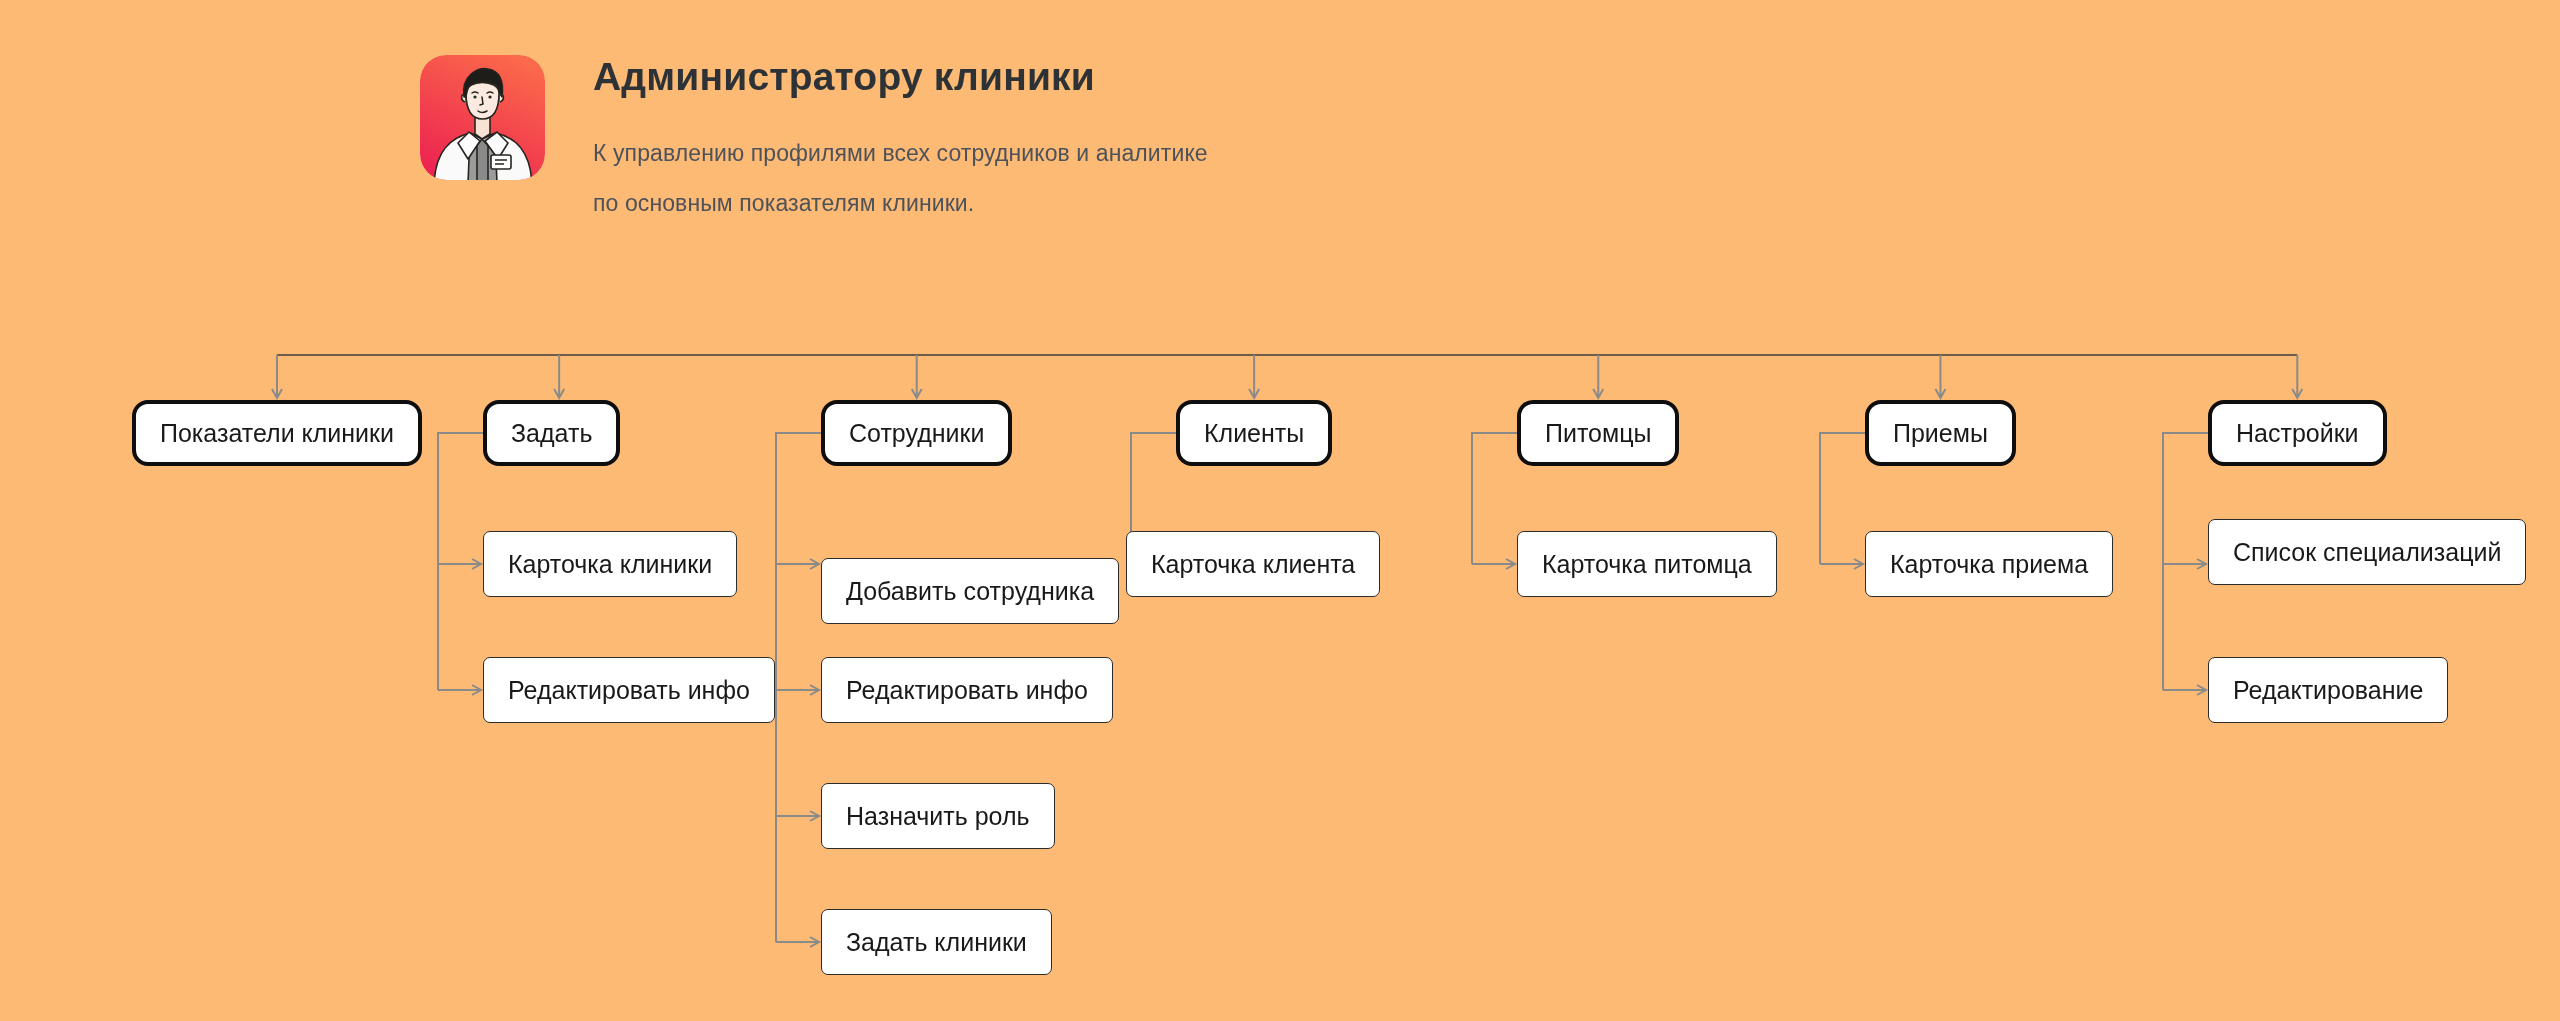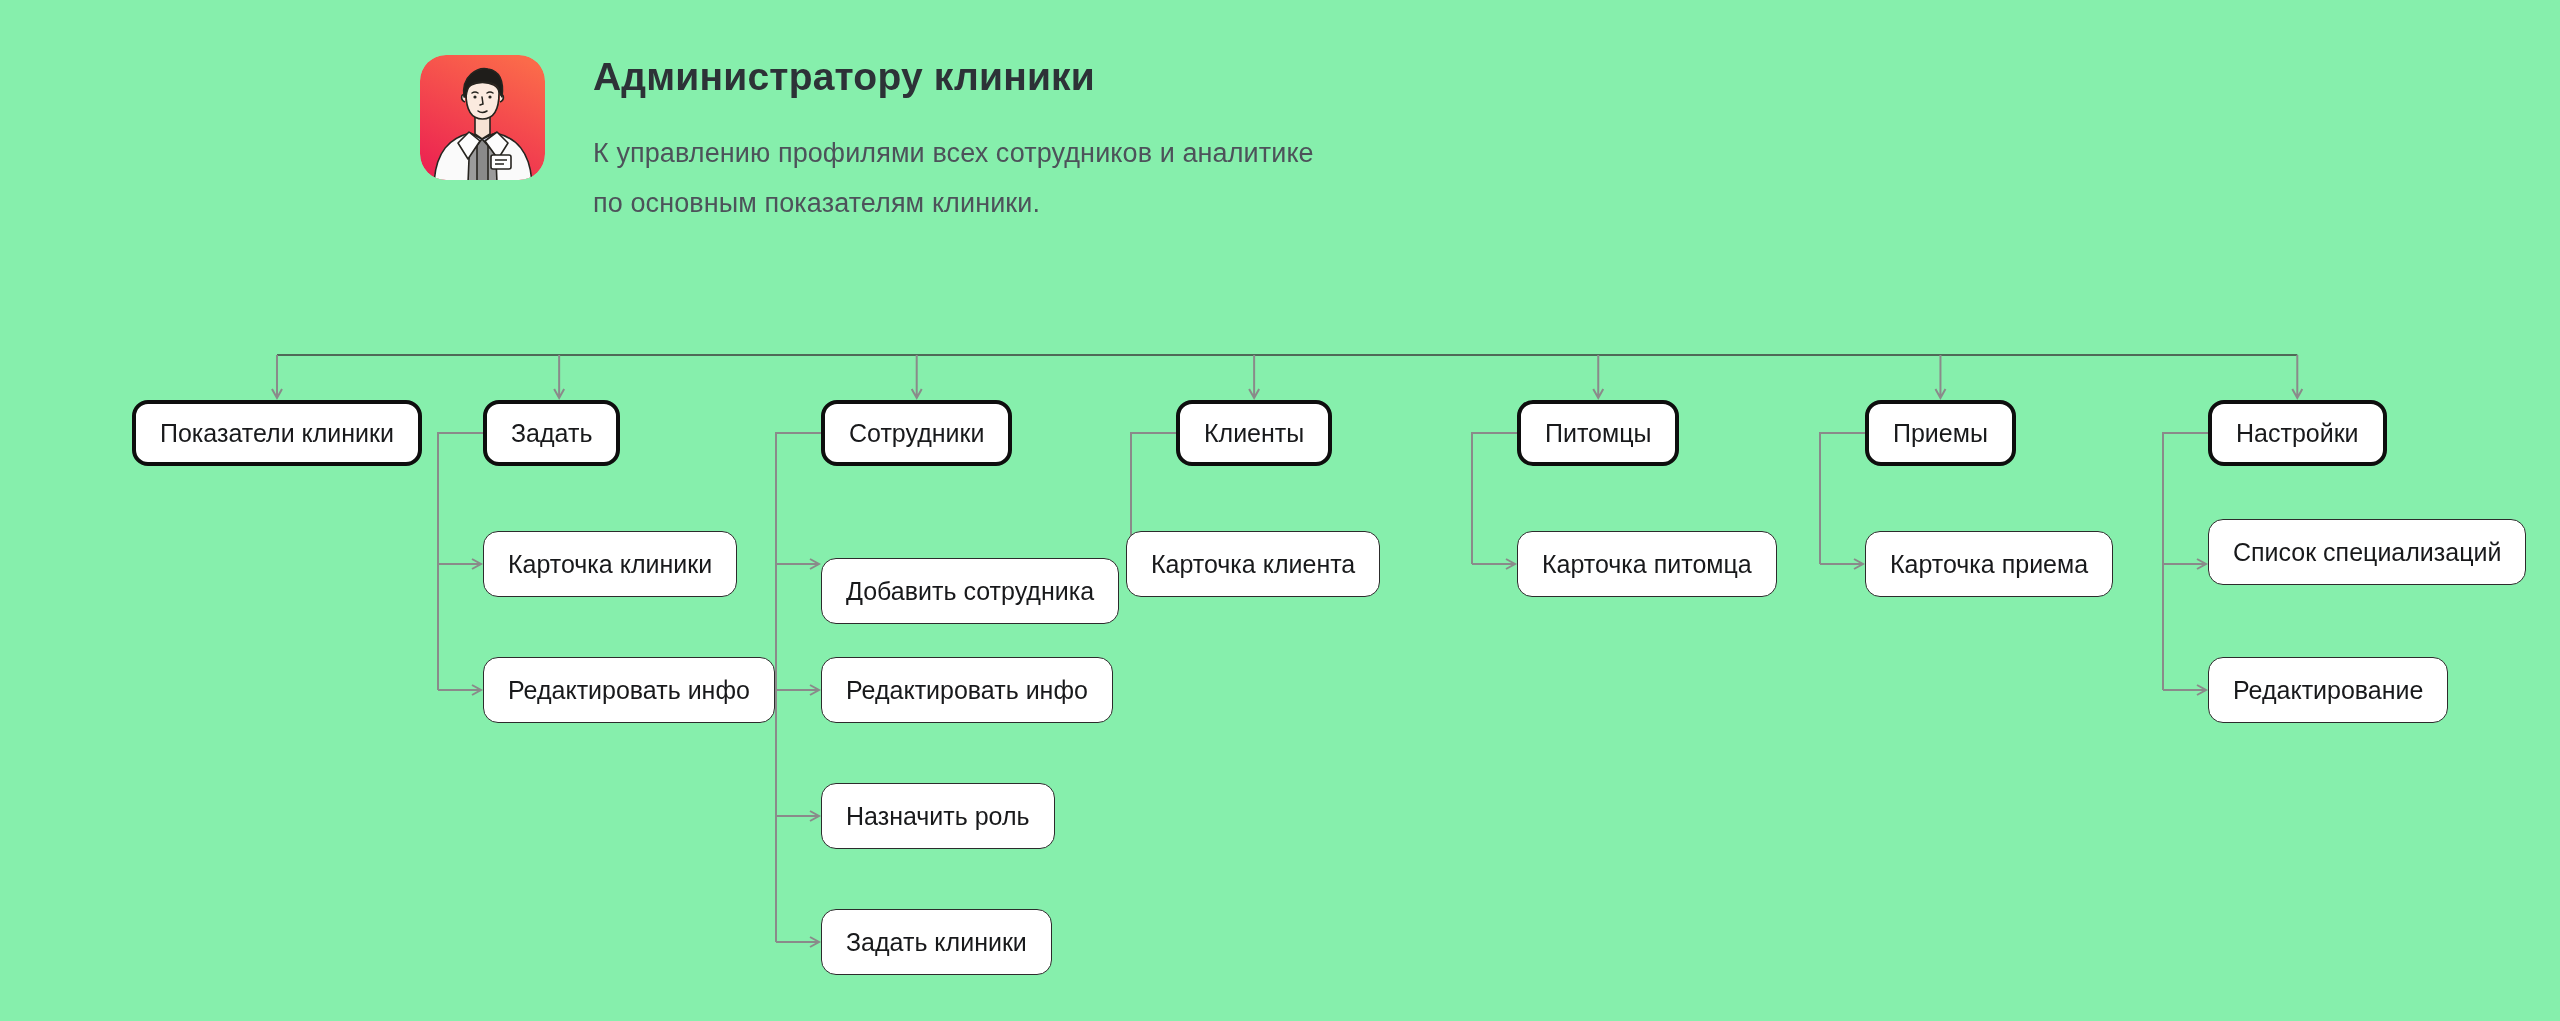--- a/index.html
+++ b/index.html
@@ -4,38 +4,38 @@
 <style>
   html, body {
     margin: 0;
     padding: 0;
     width: 2560px;
     height: 1021px;
     background: #ffffff;
     font-family: "Liberation Sans", sans-serif;
     overflow: hidden;
   }
-  .page { position: relative; width: 2560px; height: 1021px; background:#86efac; }
+  .page { position: relative; width: 2560px; height: 1021px; background:#fdba74; }
 
   
   .profile { position: absolute; left: 420px; top: 55px; display: flex; }
   .avatar {
     width: 125px; height: 125px; border-radius: 26px; overflow: hidden;
     flex: 0 0 auto;
   }
   .avatar svg { display: block; }
   .profile-text { margin-left: 48px; }
   .profile-text h1 {
     margin: 0; padding: 0;
     font-size: 39px; line-height: 44px; font-weight: 600;
     color: #2d3237; letter-spacing: 0.2px;
   }
   .profile-text p.desc {
     margin: 0; color: #4d525a;
-    font-size: 27px; line-height: 50px; font-weight: 400;
+    font-size: 23px; line-height: 50px; font-weight: 400;
     white-space: pre-line; letter-spacing: 0.1px;
   }
   .profile-text p.desc.first { margin-top: 29px; }
   .profile-text p.desc.second { margin-top: 6px; }
 
   
   .diagram { position: absolute; left: 0; top: 0; width: 2560px; height: 1021px; padding-left: 24px; }
   #connectors { position: absolute; left: 0; top: 0; pointer-events: none; }
 
   .node {
@@ -51,21 +51,21 @@
     padding: 0 24px;
     z-index: 2;
   }
   .node.parent {
     border: 4px solid #0e0e0e;
     border-radius: 16px;
     top: 400px;
   }
   .node.child {
     border: 1.5px solid #2c2c2c;
-    border-radius: 15px;
+    border-radius: 7px;
   }
 </style>
 </head>
 <body>
 
 <div class="page">
 
   <header class="profile">
     <div class="avatar">
       <svg width="125" height="125" viewBox="0 0 125 125" xmlns="http://www.w3.org/2000/svg">

